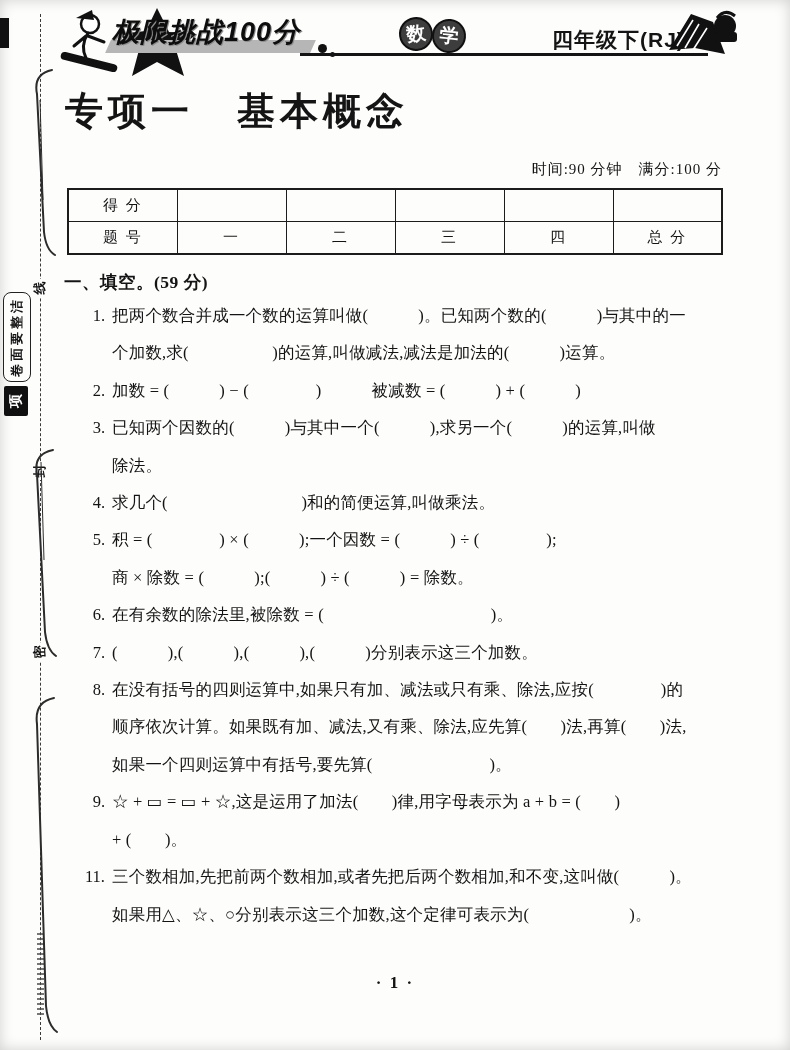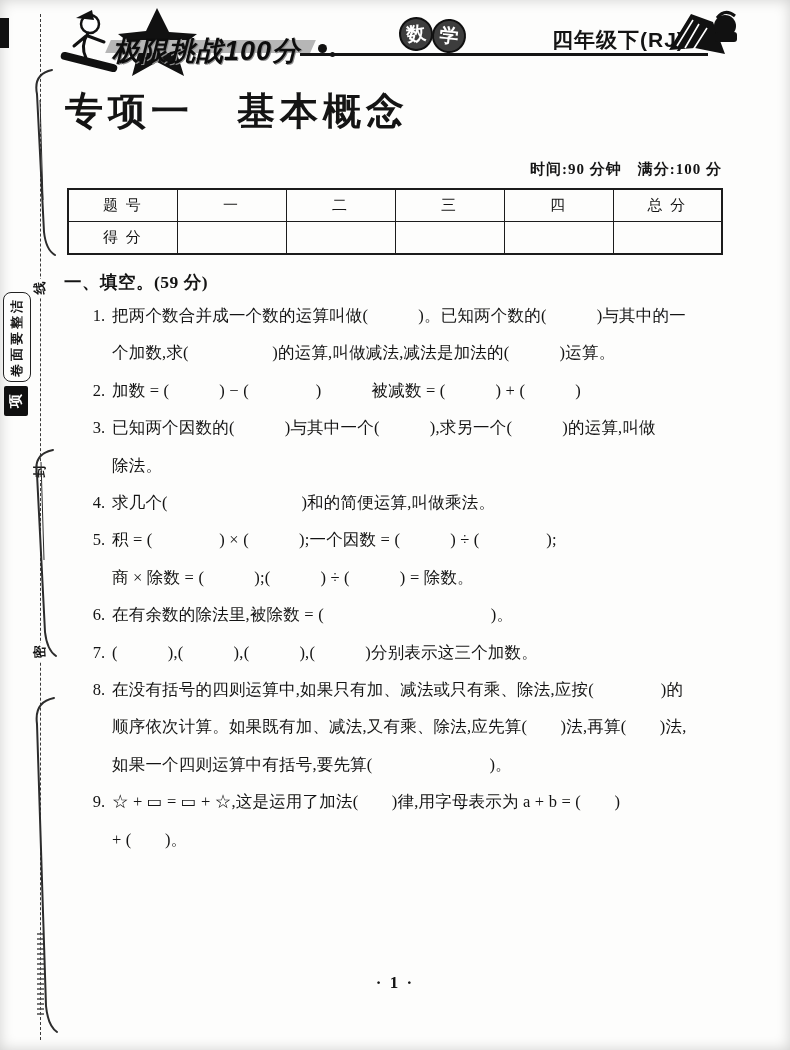--- a/index.html
+++ b/index.html
@@ -39,21 +39,21 @@
   .tab-text{transform:rotate(-90deg);font-size:14px;font-weight:bold;
     font-family:"Liberation Sans","DejaVu Sans",sans-serif;}
   .brackets-svg{position:absolute;left:0;top:0;pointer-events:none;}
   
   .logo-figure-svg{position:absolute;left:52px;top:6px;}
   .brand-strip{position:absolute;left:108px;top:40px;width:205px;height:13px;background:#b6b6b6;transform:skew(-24deg);}
   .brand-text{
     position:absolute;left:112px;top:14px;width:230px;
     font-size:27px;font-weight:bold;font-style:italic;letter-spacing:1px;
     font-family:"Liberation Sans","DejaVu Sans",sans-serif;color:#0d0d0d;
-    text-shadow:1px 1px 0 #8c8c8c;white-space:nowrap;margin-top:19px;
+    text-shadow:1px 1px 0 #8c8c8c;white-space:nowrap;
   }
   .brand-dot1{position:absolute;left:318px;top:44px;width:9px;height:9px;border-radius:50%;background:#111;}
   .brand-dot2{position:absolute;left:330px;top:52px;width:5px;height:5px;border-radius:50%;background:#111;}
   .header-rule{position:absolute;left:300px;top:53px;width:408px;height:3px;background:#141414;}
   .subj-circle{
     position:absolute;width:30px;height:30px;border-radius:50%;
     background:#3d3d3d;border:2px solid #101010;color:#fff;
     display:flex;align-items:center;justify-content:center;
     font-size:19px;font-weight:bold;font-family:"Liberation Sans","DejaVu Sans",sans-serif;
   }
@@ -63,21 +63,21 @@
     position:absolute;left:552px;top:26px;font-size:21px;font-weight:bold;letter-spacing:1px;
     font-family:"Liberation Sans","DejaVu Sans",sans-serif;white-space:nowrap;
   }
   .book-svg{position:absolute;left:665px;top:4px;}
   
   .page-title{
     position:absolute;left:65px;top:86px;width:660px;
     font-size:38px;font-weight:bold;letter-spacing:5px;white-space:pre;
   }
   .meta-line{position:absolute;left:65px;top:160px;width:657px;text-align:right;
-    font-size:15px;font-weight:bold;letter-spacing:1px;}
+    font-size:15px;font-weight:normal;letter-spacing:1px;}
   
   .score-table{position:absolute;left:67px;top:188px;width:656px;border-collapse:collapse;
     border:2px solid #1c1c1c;table-layout:fixed;}
   .score-table td{border:1.6px solid #1c1c1c;height:31px;text-align:center;
     font-size:15px;letter-spacing:2px;padding:0;}
   
   .section-heading{position:absolute;left:64px;top:270px;font-size:17.5px;font-weight:bold;letter-spacing:.5px;}
   .questions{position:absolute;left:65px;top:297px;width:668px;font-size:16.5px;line-height:37.4px;}
   .q{display:flex;align-items:flex-start;}
   .qnum{flex:none;width:40px;text-align:right;padding-right:7px;}
@@ -132,36 +132,36 @@
   <circle cx="60" cy="22" r="11" fill="#111"></circle>
   <path d="M52,14 Q60,4 70,12" fill="none" stroke="#111" stroke-width="3"></path>
   <rect x="50" y="28" width="22" height="10" rx="3" fill="#111"></rect>
 </svg>
 
 <div class="page-title">专项一　基本概念</div>
 <div class="meta-line">时间:90 分钟　满分:100 分</div>
 
 <table class="score-table">
   <tbody>
+    <tr id="score-row">
+        <td>得 分</td>
+        <td></td>
+        <td></td>
+        <td></td>
+        <td></td>
+        <td></td>
+      </tr>
     <tr id="score-header-row">
         <td>题 号</td>
         <td>一</td>
         <td>二</td>
         <td>三</td>
         <td>四</td>
         <td>总 分</td>
       </tr>
-    <tr id="score-row">
-        <td>得 分</td>
-        <td></td>
-        <td></td>
-        <td></td>
-        <td></td>
-        <td></td>
-      </tr>
   </tbody>
 </table>
 
 <div class="section-heading">一、填空。(59 分)</div>
 <div class="questions" id="questions">
     <div class="q">
       <span class="qnum">1.</span>
       <div class="qtext">把两个数合并成一个数的运算叫做(　　　)。已知两个数的(　　　)与其中的一<br>个加数,求(　　　　　)的运算,叫做减法,减法是加法的(　　　)运算。</div>
     </div>
     <div class="q">
@@ -189,15 +189,19 @@
       <div class="qtext">(　　　),(　　　),(　　　),(　　　)分别表示这三个加数。</div>
     </div>
     <div class="q">
       <span class="qnum">8.</span>
       <div class="qtext">在没有括号的四则运算中,如果只有加、减法或只有乘、除法,应按(　　　　)的<br>顺序依次计算。如果既有加、减法,又有乘、除法,应先算(　　)法,再算(　　)法,<br>如果一个四则运算中有括号,要先算(　　　　　　　)。</div>
     </div>
     <div class="q">
       <span class="qnum">9.</span>
       <div class="qtext">☆ + ▭ = ▭ + ☆,这是运用了加法(　　)律,用字母表示为 a + b = (　　)<br>+ (　　)。</div>
     </div>
+    <div class="q">
+      <span class="qnum">11.</span>
+      <div class="qtext">三个数相加,先把前两个数相加,或者先把后两个数相加,和不变,这叫做(　　　)。<br>如果用△、☆、○分别表示这三个加数,这个定律可表示为(　　　　　　)。</div>
+    </div>
   </div>
 
 <div class="page-footer">· 1 ·</div>
 
 </body></html>

